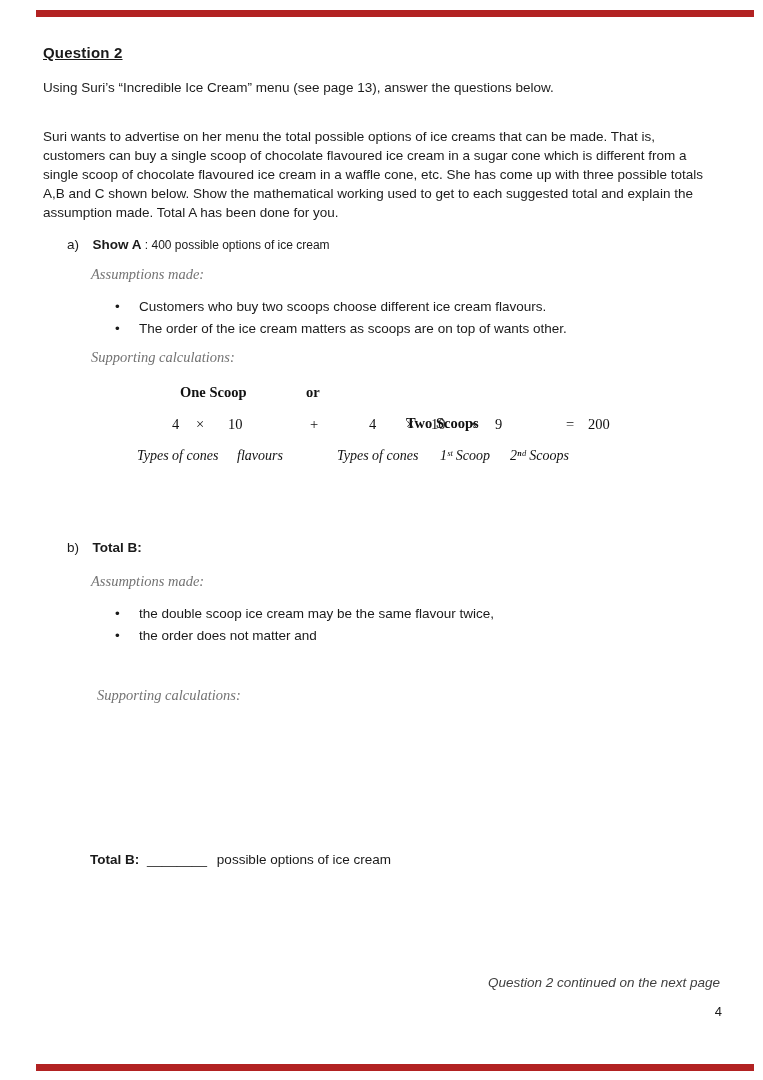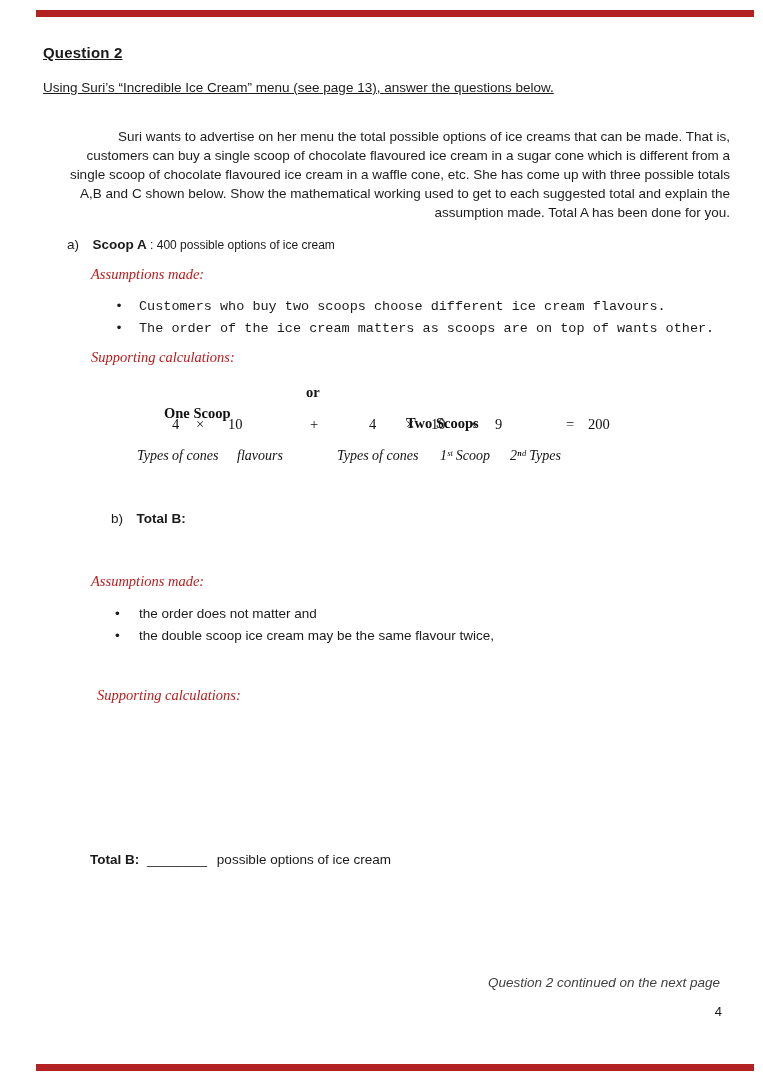--- a/index.html
+++ b/index.html
@@ -18,28 +18,28 @@
   }
   .rule.top{top:10px;}
   .rule.bottom{top:1064px;}
   .q-title{
     top:44px;left:43px;
     font-size:15px;font-weight:bold;
     text-decoration:underline;
     letter-spacing:.2px;
   }
   .body-text{font-size:13.5px;line-height:19px;color:#1c1c1c;}
-  .intro{top:78px;left:43px;width:690px;text-decoration:underline;}
-  .prompt{top:127px;left:43px;width:676px;text-align:right;margin-left:11px;}
+  .intro{top:78px;left:43px;width:690px;}
+  .prompt{top:127px;left:43px;width:676px;text-align:left;}
   .item-marker{font-size:13.5px;}
   .item-label{font-size:13.5px;font-weight:bold;}
   .item-suffix{font-size:12px;font-weight:normal;}
   .serif-italic{
     font-family:"Liberation Serif","DejaVu Serif",serif;
-    font-style:italic;font-size:14.5px;color:#b91c1c;
+    font-style:italic;font-size:14.5px;color:#737373;
   }
   .bullet-row{display:flex;line-height:21.5px;}
   .dot{
     width:24px;flex:0 0 24px;text-align:left;
     font-size:13.5px;
   }
   .dot::before{content:"•";}
   .bullet-text{font-size:13.5px;}
   .calc{font-family:"Liberation Serif","DejaVu Serif",serif;font-size:14.5px;color:#111;}
   .calc-bold{font-weight:bold;}
@@ -60,77 +60,77 @@
   <div class="rule top"></div>
 
   <div class="abs q-title">Question 2</div>
 
   <div class="abs body-text intro">Using Suri’s “Incredible Ice Cream” menu (see page 13), answer the questions below.</div>
 
   <div class="abs body-text prompt">Suri wants to advertise on her menu the total possible options of ice creams that can be made.  That is, customers can buy a single scoop of chocolate flavoured ice cream in a sugar cone which is different from a single scoop of chocolate flavoured ice cream in a waffle cone, etc. She has come up with three possible totals A,B and C shown below. Show the mathematical working used to get to each suggested total and explain the assumption made.  Total A has been done for you.</div>
 
   <div class="abs" style="top:235px;left:67px;">
     <span class="item-marker">a)</span>
-    <span class="item-label" style="margin-left:9px;">Scoop A</span><span class="item-suffix"> : 400 possible options of ice cream</span>
+    <span class="item-label" style="margin-left:9px;">Show A</span><span class="item-suffix"> : 400 possible options of ice cream</span>
   </div>
 
   <div class="abs serif-italic" style="top:266px;left:91px;">Assumptions made:</div>
 
-  <div class="abs" style="top:296px;left:115px;width:600px;font-family:Liberation Mono, monospace;">
+  <div class="abs" style="top:296px;left:115px;width:600px;">
     <div class="bullet-row">
       <span class="dot"></span>
       <span class="bullet-text">Customers who buy two scoops choose different ice cream flavours.</span>
     </div>
     <div class="bullet-row">
       <span class="dot"></span>
       <span class="bullet-text">The order of the ice cream matters as scoops are on top of wants other.</span>
     </div>
   </div>
 
   <div class="abs serif-italic" style="top:349px;left:91px;">Supporting calculations:</div>
 
   <div class="abs calc" style="top:0;left:0;width:763px;">
-    <span class="abs calc-bold" style="top:384px;left:164px;margin-top:21px;">One Scoop</span>
+    <span class="abs calc-bold" style="top:384px;left:180px;">One Scoop</span>
     <span class="abs calc-bold" style="top:384px;left:306px;">or</span>
     <span class="abs calc-bold" style="top:383px;left:406px;margin-top:32px;">Two Scoops</span>
 
     <span class="abs" style="top:416px;left:172px;">4</span>
     <span class="abs" style="top:416px;left:196px;">×</span>
     <span class="abs" style="top:416px;left:228px;">10</span>
     <span class="abs" style="top:416px;left:310px;">+</span>
     <span class="abs" style="top:416px;left:369px;">4</span>
     <span class="abs" style="top:416px;left:406px;">×</span>
     <span class="abs" style="top:416px;left:431px;">10</span>
     <span class="abs" style="top:416px;left:469px;">×</span>
     <span class="abs" style="top:416px;left:495px;">9</span>
     <span class="abs" style="top:416px;left:566px;">=</span>
     <span class="abs" style="top:416px;left:588px;">200</span>
 
     <span class="abs calc-italic" style="top:448px;left:137px;">Types of cones</span>
     <span class="abs calc-italic" style="top:448px;left:237px;">flavours</span>
     <span class="abs calc-italic" style="top:448px;left:337px;">Types of cones</span>
     <span class="abs calc-italic" style="top:448px;left:440px;">1ˢᵗ Scoop</span>
-    <span class="abs calc-italic" style="top:448px;left:510px;">2ⁿᵈ Types</span>
+    <span class="abs calc-italic" style="top:448px;left:510px;">2ⁿᵈ Scoops</span>
   </div>
 
-  <div class="abs" style="top:509px;left:67px;margin-left:44px;">
+  <div class="abs" style="top:538px;left:67px;">
     <span class="item-marker">b)</span>
     <span class="item-label" style="margin-left:9px;">Total B:</span>
   </div>
 
   <div class="abs serif-italic" style="top:573px;left:91px;">Assumptions made:</div>
 
   <div class="abs" style="top:603px;left:115px;width:600px;">
     <div class="bullet-row">
       <span class="dot"></span>
-      <span class="bullet-text">the order does not matter and</span>
+      <span class="bullet-text">the double scoop ice cream may be the same flavour twice,</span>
     </div>
     <div class="bullet-row">
       <span class="dot"></span>
-      <span class="bullet-text">the double scoop ice cream may be the same flavour twice,</span>
+      <span class="bullet-text">the order does not matter and</span>
     </div>
   </div>
 
 
   <div class="abs serif-italic" style="top:687px;left:97px;">Supporting calculations:</div>
 
   <div class="abs answer-line">
     <span class="answer-label">Total B:</span>
     <span style="margin:0 6px 10px 4px;">________</span>
     <span>possible options of ice cream</span>

